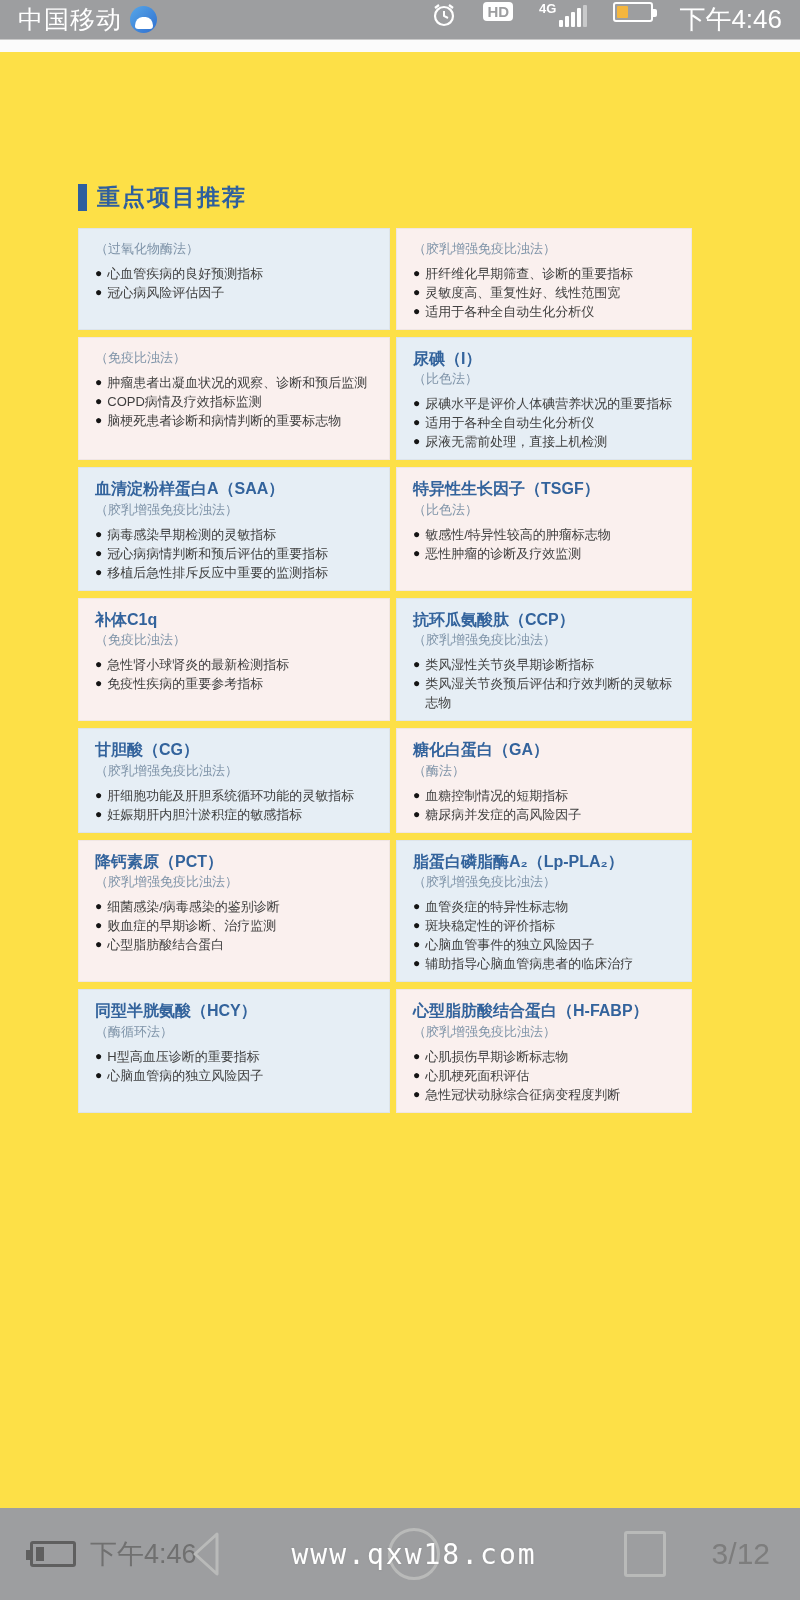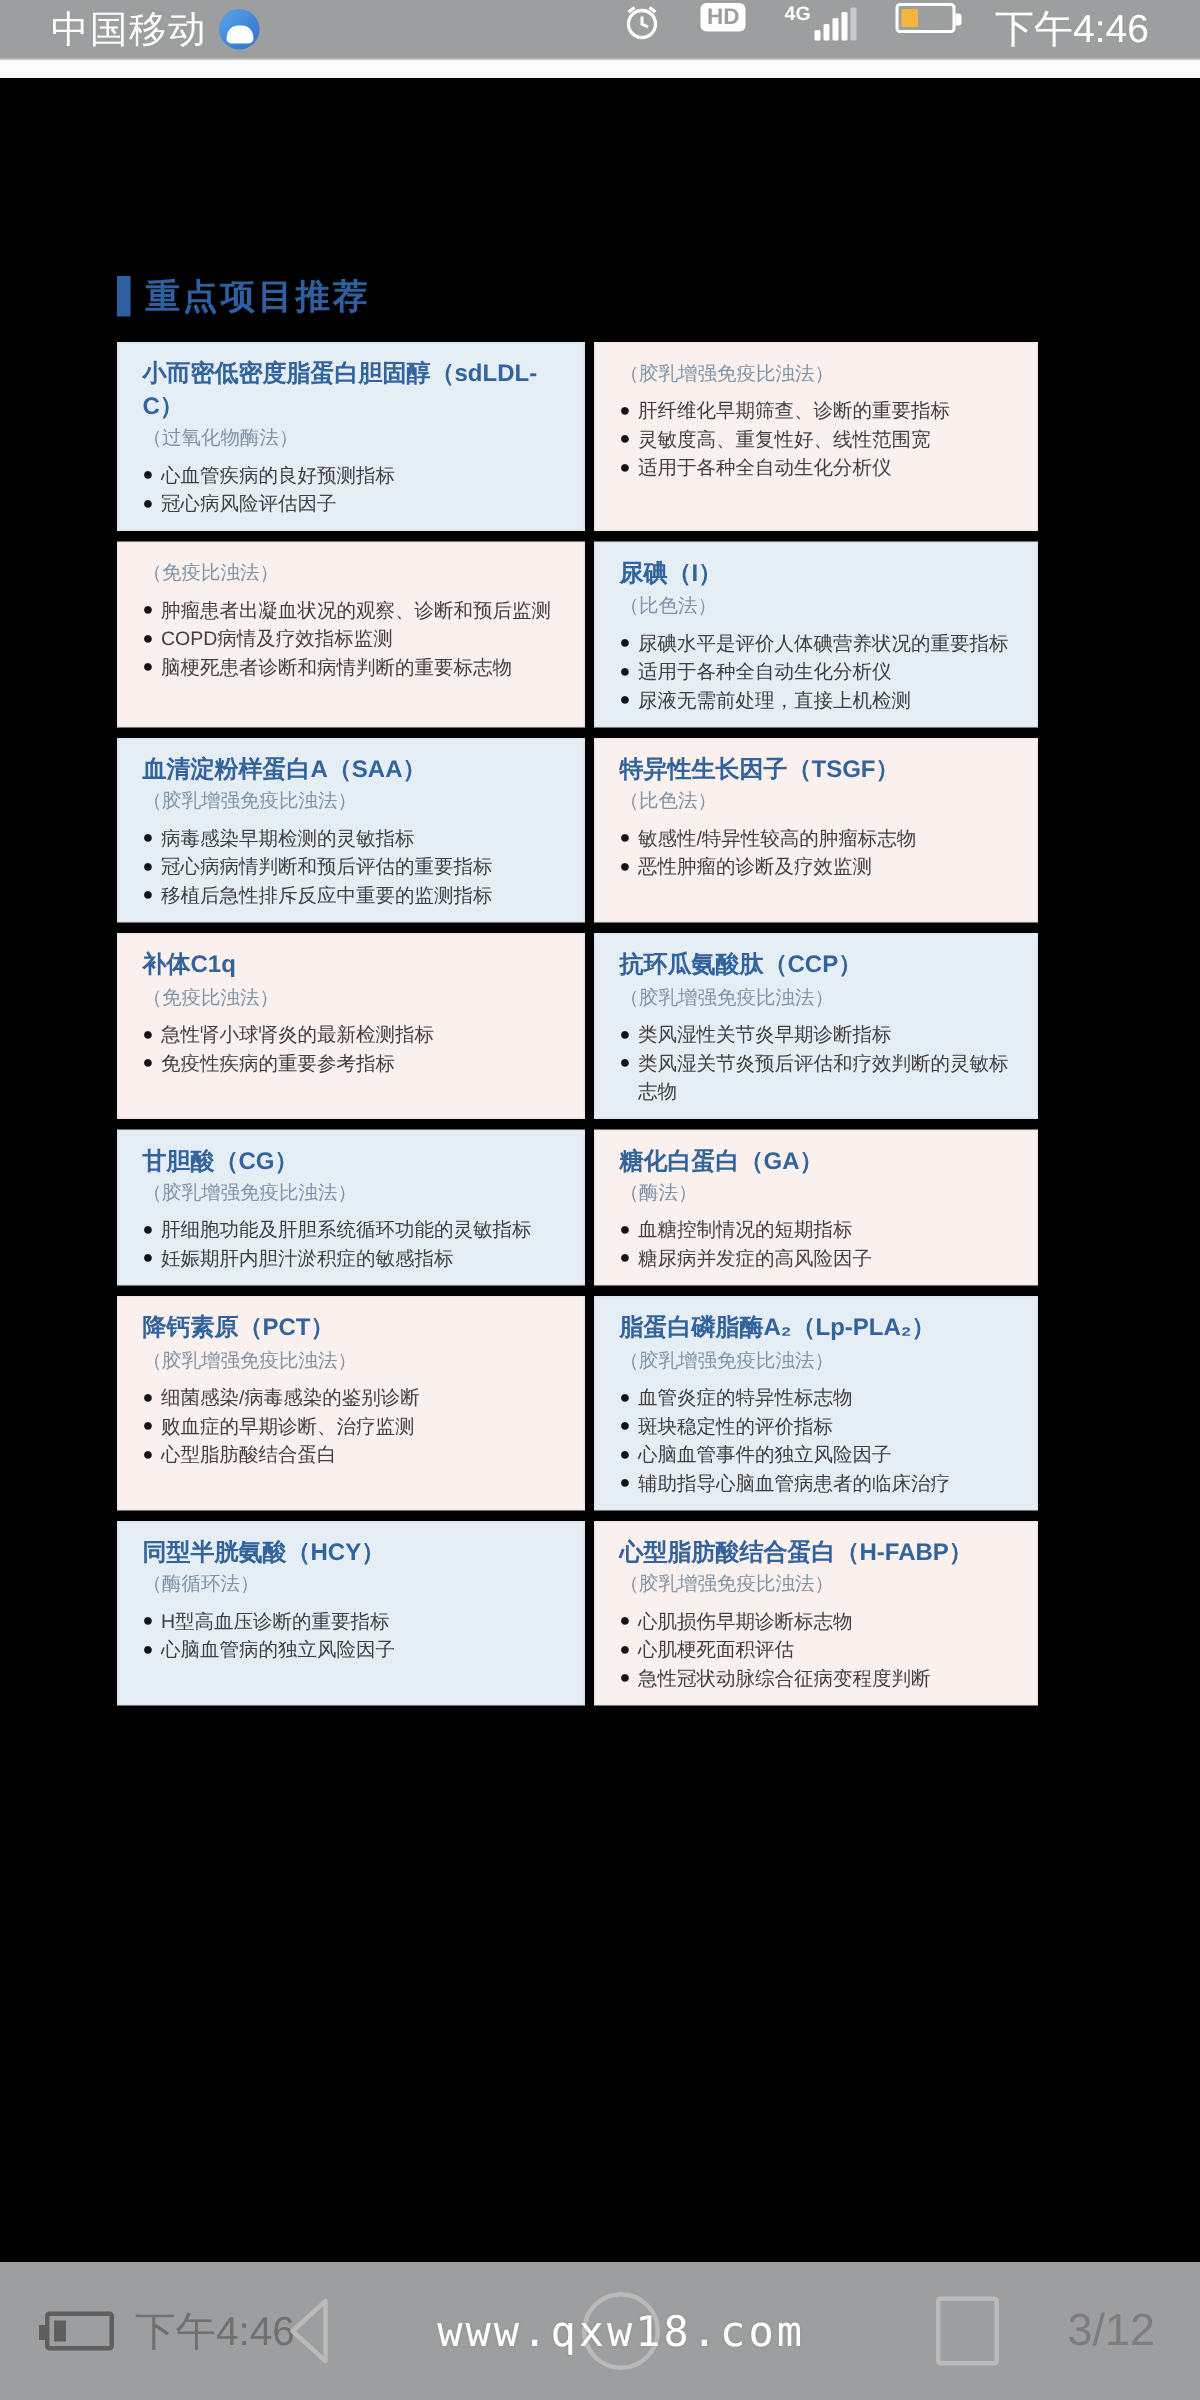--- a/index.html
+++ b/index.html
@@ -7,21 +7,21 @@
     width:800px;height:1600px;position:relative;overflow:hidden;
     background:#fbfbfb;
     font-family:"Liberation Sans","DejaVu Sans",sans-serif;
     -webkit-font-smoothing:antialiased;
   }
   
   .statusbar{
     position:absolute;top:0;left:0;right:0;height:40px;
     background:var(--bar-gray,#9d9ea0);
     display:flex;align-items:center;justify-content:space-between;
-    padding:0 34px;box-sizing:border-box;color:#fff;
+    padding:0 18px;box-sizing:border-box;color:#fff;
     border-bottom:1px solid #c9c9c9;
   }
   .sb-left{display:flex;align-items:center;gap:8px;}
   .carrier{font-size:25px;letter-spacing:1px;}
   .app-dot{width:27px;height:27px;border-radius:50%;
     background:linear-gradient(135deg,#57a7e8,#2f6fd0);position:relative;overflow:hidden;}
   .app-dot:after{content:"";position:absolute;left:5px;right:4px;bottom:4px;height:12px;
     background:#fff;border-radius:50% 50% 4px 4px / 90% 90% 4px 4px;}
   .sb-right{display:flex;align-items:flex-start;gap:26px;}
   .alarm-svg{display:block;}
@@ -34,21 +34,21 @@
   .bars i:nth-child(1){height:7px}.bars i:nth-child(2){height:11px}
   .bars i:nth-child(3){height:15px}.bars i:nth-child(4){height:19px}
   .bars i.ghost{height:22px;background:rgba(255,255,255,.45);}
   .battery{width:40px;height:20px;border:2px solid #fff;border-radius:3px;
     position:relative;display:flex;align-items:center;padding:2px;box-sizing:border-box;}
   .battery:after{content:"";position:absolute;right:-6px;top:5px;width:4px;height:8px;
     background:#fff;border-radius:0 2px 2px 0;}
   .battery .lvl{width:11px;height:12px;background:#f4b63f;border-radius:1px;}
   .sb-time{font-size:26px;}
   
-  .page{position:absolute;top:52px;left:0;right:0;bottom:92px;background:#000000;}
+  .page{position:absolute;top:52px;left:0;right:0;bottom:92px;background:#fde047;}
   .section-title{position:absolute;top:130px;left:78px;display:flex;align-items:center;gap:10px;}
   .title-bar{width:9px;height:27px;background:var(--accent,#2e5f9e);}
   .title-text{font-size:23px;font-weight:bold;color:var(--accent,#2e5f9e);letter-spacing:2px;}
   .grid{
     position:absolute;top:176px;left:78px;width:614px;
     display:grid;grid-template-columns:312px 296px;column-gap:6px;row-gap:7px;
   }
   .card{padding:10px 16px 8px 16px;box-sizing:border-box;border:1px solid rgba(0,0,0,0.04);}
   .card.tint-blue{background:var(--card-blue,#e6eef5);}
   .card.tint-pink{background:var(--card-pink,#faf0ee);}
@@ -109,21 +109,20 @@
   </div>
 </div>
 
 <div class="page">
   <div class="section-title">
     <span class="title-bar"></span>
     <span class="title-text">重点项目推荐</span>
   </div>
   <div class="grid" id="card-grid">
       <div class="card tint-blue">
-        <div class="card-title">小而密低密度脂蛋白胆固醇（sdLDL-C）</div>
         <div class="card-method">（过氧化物酶法）</div>
         <div class="card-bullets">
           <div class="bullet">
             <span class="dot">●</span>
             <span>心血管疾病的良好预测指标</span>
           </div>
           <div class="bullet">
             <span class="dot">●</span>
             <span>冠心病风险评估因子</span>
           </div>

